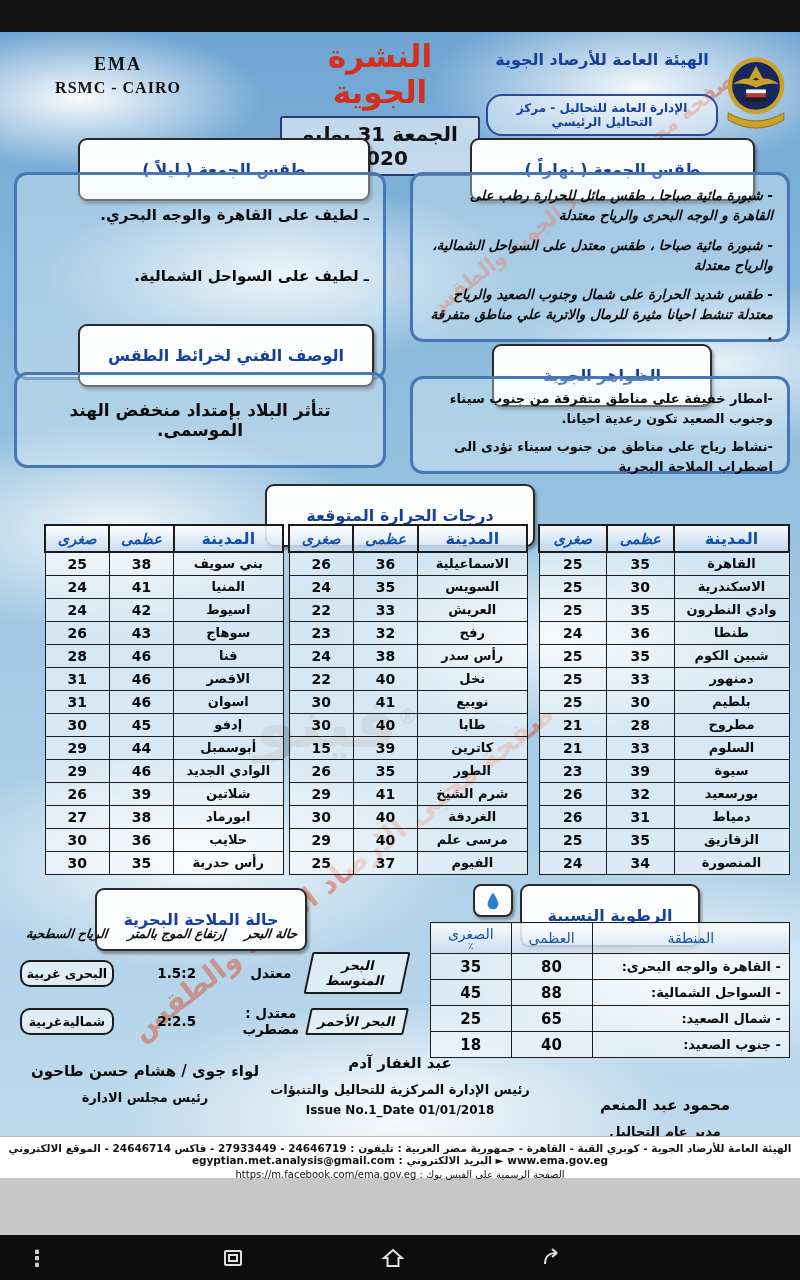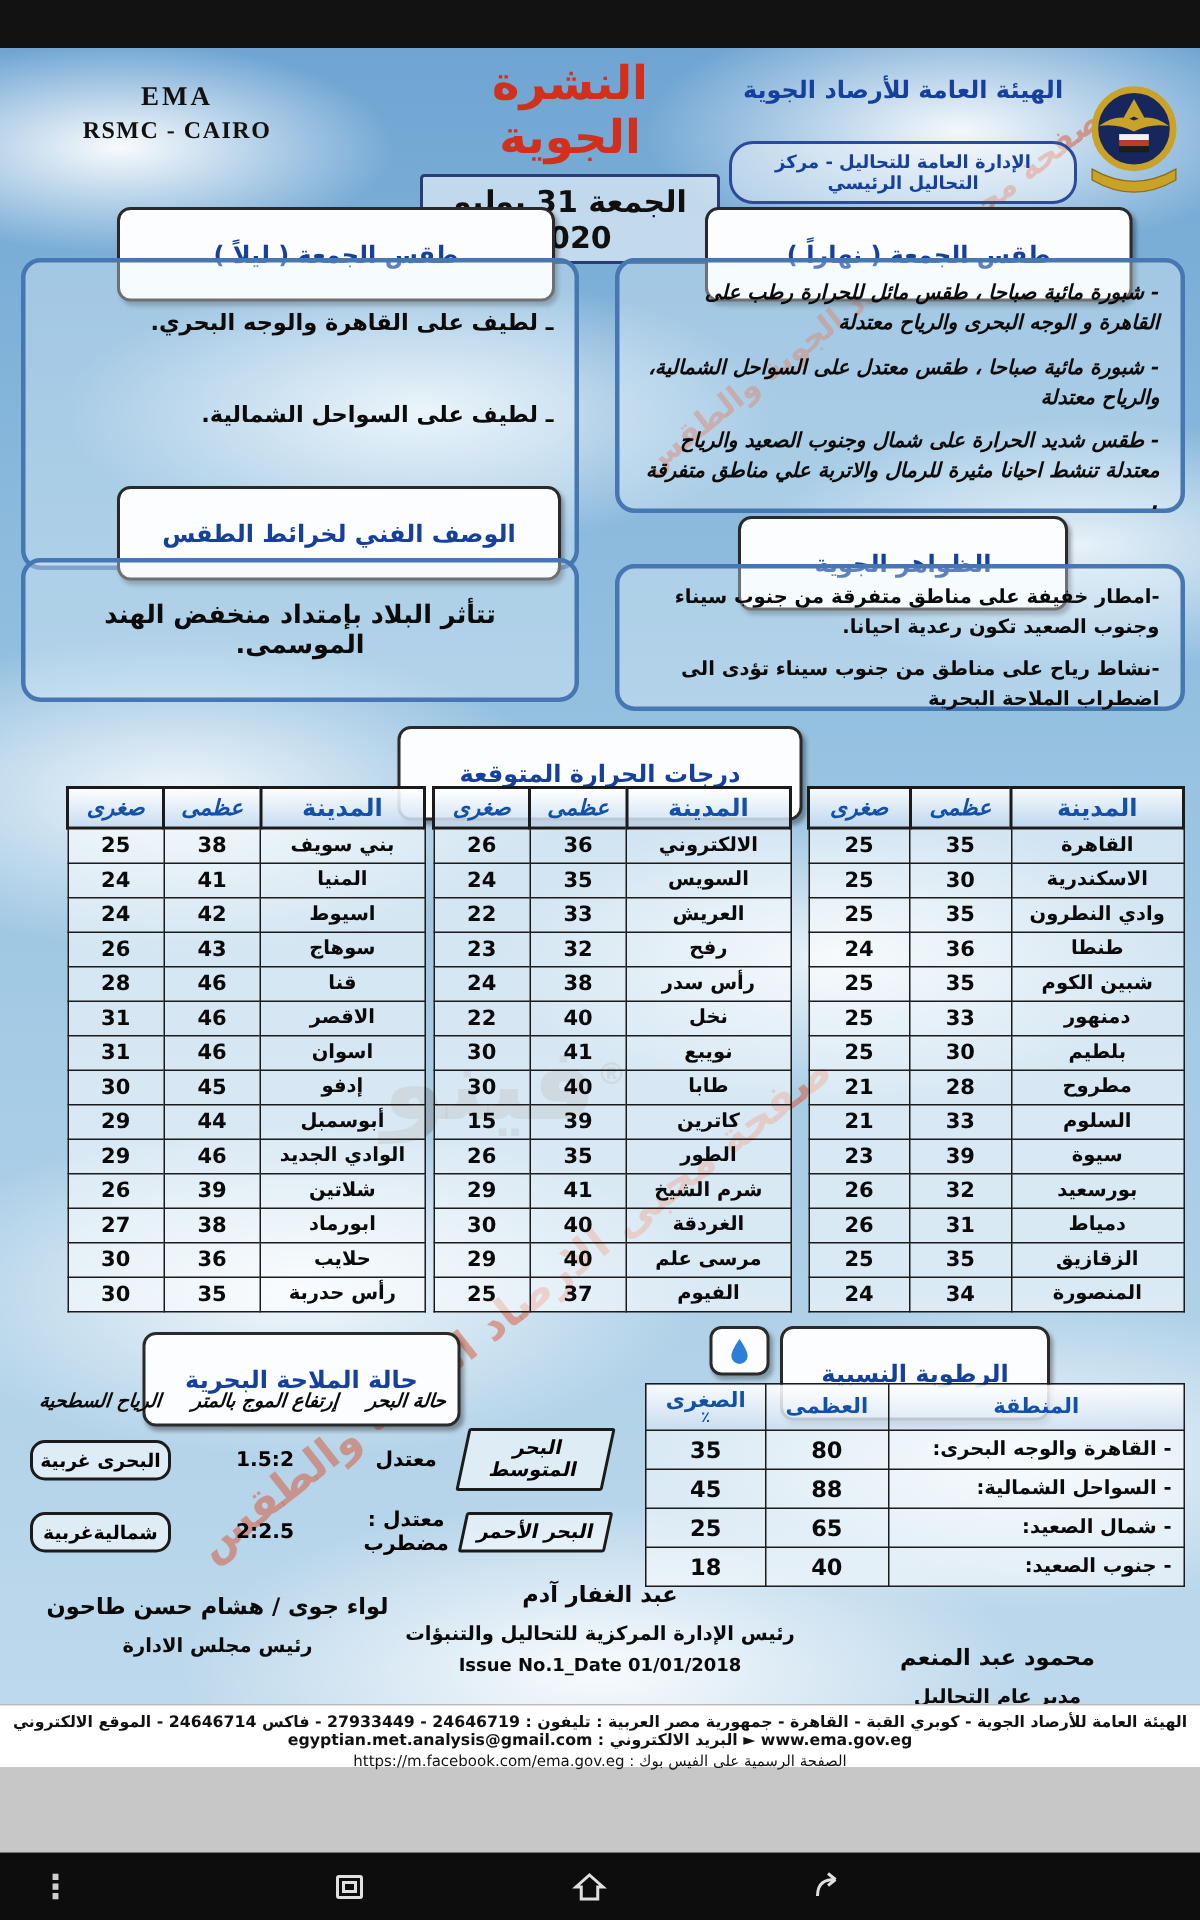--- a/index.html
+++ b/index.html
@@ -95,21 +95,21 @@
   .temp-table th { border:2px solid #1b1b1b; color:#1350a8; font-weight:bold; padding:3px 2px;
                    background:linear-gradient(180deg, rgba(255,255,255,.92), rgba(198,219,240,.85)); }
   .temp-table th.city { font-size:16px; width:46%; }
   .temp-table th.num  { font-size:14.5px; font-style:italic; width:27%; }
   .temp-table td { border:1.6px solid #1b1b1b; background:rgba(255,255,255,.55); font-weight:bold;
                    text-align:center; font-size:14px; height:23px; padding:0 3px; color:#0a0a0a; }
   .temp-table td.city { font-size:13px; }
 
   
   .hum-wrap { right:10px; top:890px; width:360px; }
-  .hum-table th { border:1.8px solid #1b1b1b; color:#1350a8; font-weight:bold; font-size:14px;
+  .hum-table th { border:1.8px solid #1b1b1b; color:#1350a8; font-weight:normal; font-size:14px;
                   padding:3px 12px; background:linear-gradient(180deg, rgba(255,255,255,.9), rgba(205,223,241,.8)); }
   .hum-table th .pct { font-size:10px; display:block; line-height:.8; color:#1350a8; }
   .hum-table td { border:1.6px solid #1b1b1b; background:rgba(255,255,255,.5); font-weight:bold;
                   text-align:center; font-size:15px; height:26px; color:#0a0a0a; }
   .hum-table td.region { text-align:right; font-size:13px; padding-right:8px; width:55%; }
 
   
   .marine-grid { left:14px; top:894px; width:392px; display:grid; direction:rtl;
                  grid-template-columns:25% 19% 29% 27%; row-gap:11px; align-items:center; }
   .mh { font-weight:bold; font-size:12.5px; font-style:italic; text-align:center; color:#0a0a0a;
@@ -322,21 +322,21 @@
         <thead>
           <tr>
             <th class="city">المدينة</th>
             <th class="num">عظمى</th>
             <th class="num">صغرى</th>
           </tr>
         </thead>
         <tbody>
 
             <tr>
-              <td class="city">الالكتروني</td>
+              <td class="city">الاسماعيلية</td>
               <td>36</td>
               <td>26</td>
             </tr>
 
             <tr>
               <td class="city">السويس</td>
               <td>35</td>
               <td>24</td>
             </tr>
 

